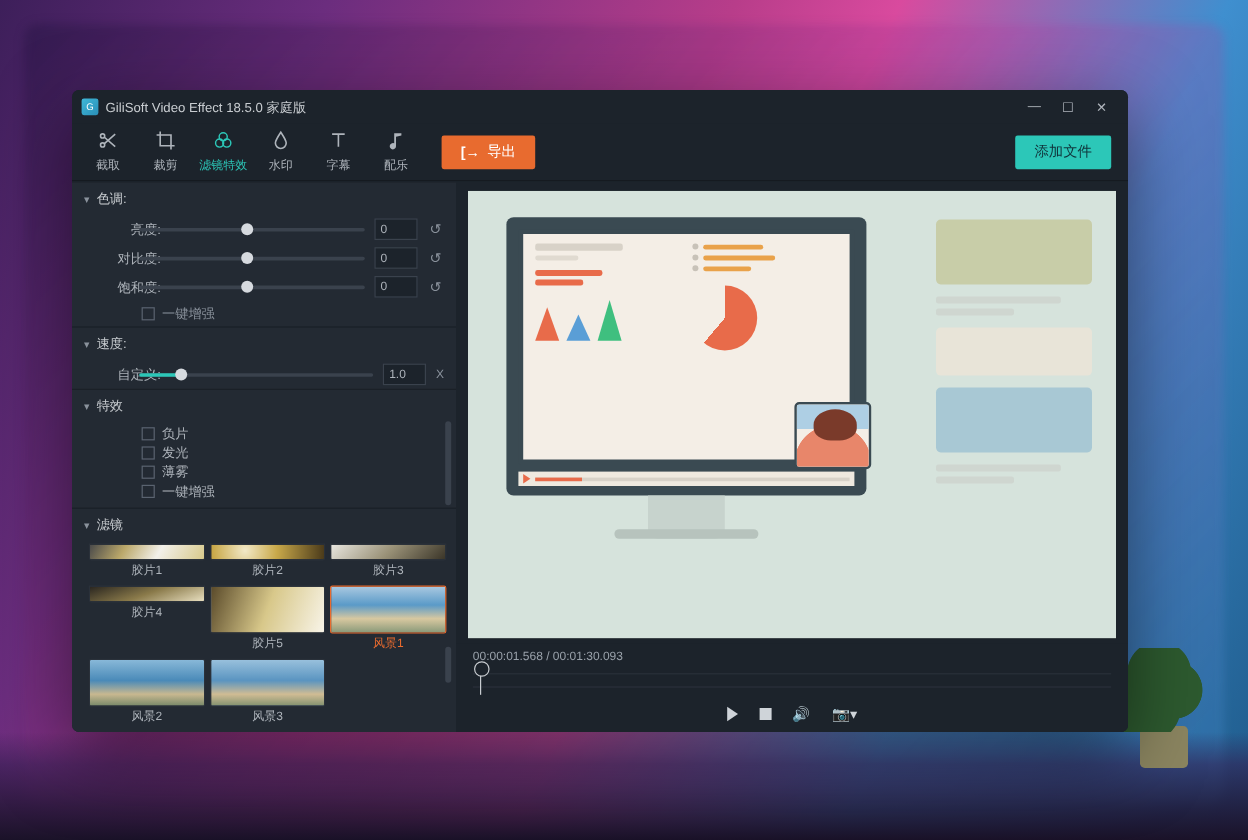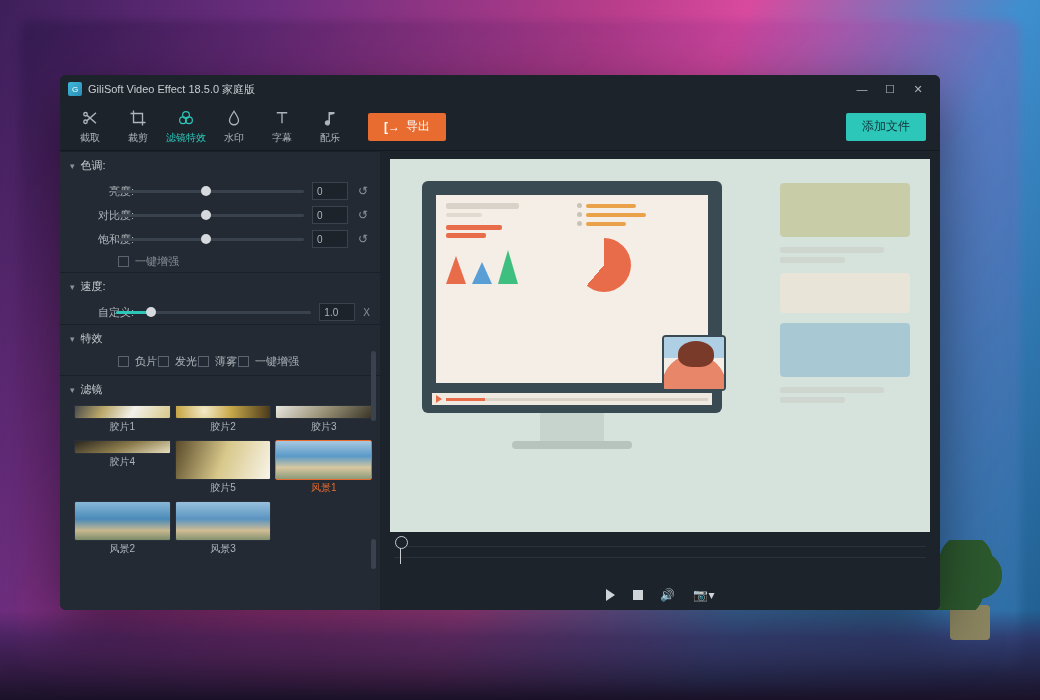--- a/index.html
+++ b/index.html
@@ -109,21 +109,21 @@
   cursor:pointer;
 }
 .val-box {
   width:36px; height:18px; border:1px solid #3a424d; background:#1c232b;
   color:#aeb4bb; font-size:10px; display:flex; align-items:center; padding:0 4px;
 }
 .reset-icn { width:14px; color:#8a929c; cursor:pointer; font-size:12px; text-align:center;}
 .checkbox-row { display:flex; align-items:center; padding:3px 10px 3px 58px; gap:6px; color:#8a929c; }
 .chk { width:11px; height:11px; border:1px solid #5a6370; cursor:pointer;}
 .speed-x { color:#8a929c; font-size:10px; }
-.effects-list { display:flex;flex-direction:row; gap:1px; padding:2px 10px 6px 58px;}
+.effects-list { display:flex;flex-direction:column; gap:1px; padding:2px 10px 6px 58px;}
 .fx-row { display:flex; align-items:center; gap:6px; color:#aeb4bb; }
 .filter-section { flex:1; min-height:0; display:flex; flex-direction:column; }
 .filter-grid {
   flex:1; padding:2px 8px 8px 14px; overflow:hidden;
   display:grid; grid-template-columns:repeat(3, 1fr); gap:4px 4px;
   align-content:start;
 }
 .filter-item {
   display:flex; flex-direction:column; align-items:stretch;
   cursor:pointer;
@@ -484,20 +484,21 @@
             <div class="side-box c"></div>
             <div class="side-lines">
                 <div></div>
                 <div></div>
               </div>
           </div>
         </div>
       </div>
 
       <div class="timeline-area">
+        <div class="time-lbl">00:00:01.568 / 00:01:30.093</div>
         <div class="tracks">
           <div class="track-line t1"></div>
           <div class="track-line t2"></div>
           <div class="playhead"></div>
         </div>
         <div class="play-controls">
           <div class="pc-btn">
               <div class="pc-play"></div>
             </div>
           <div class="pc-btn">

